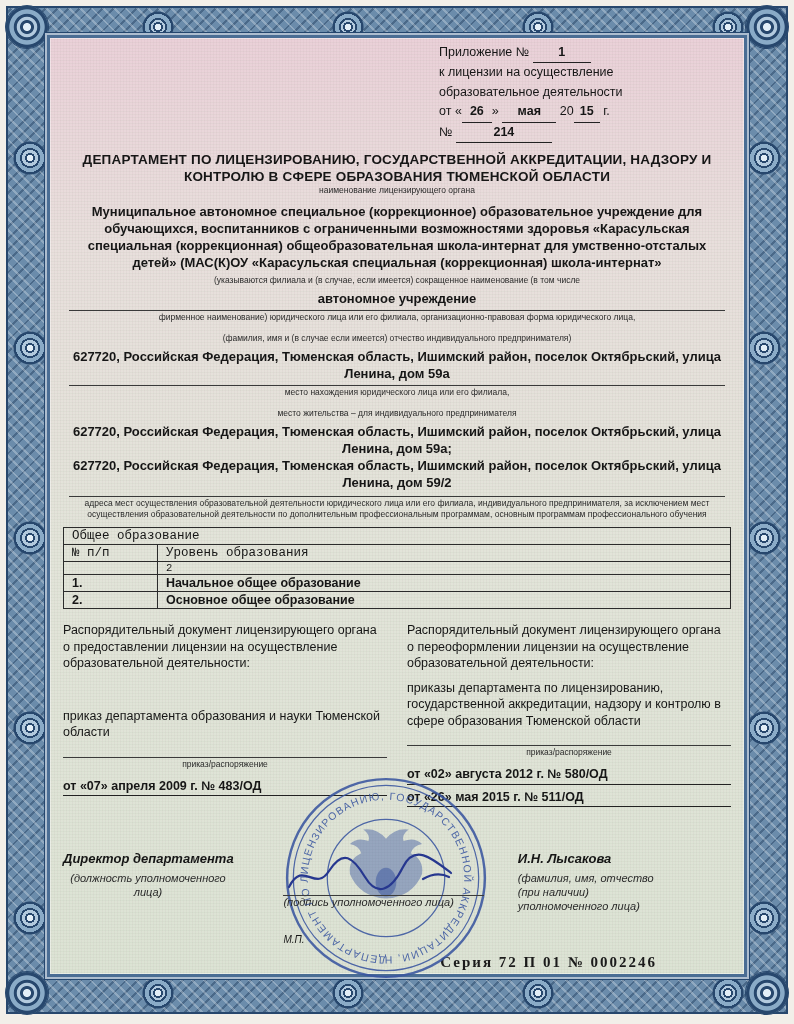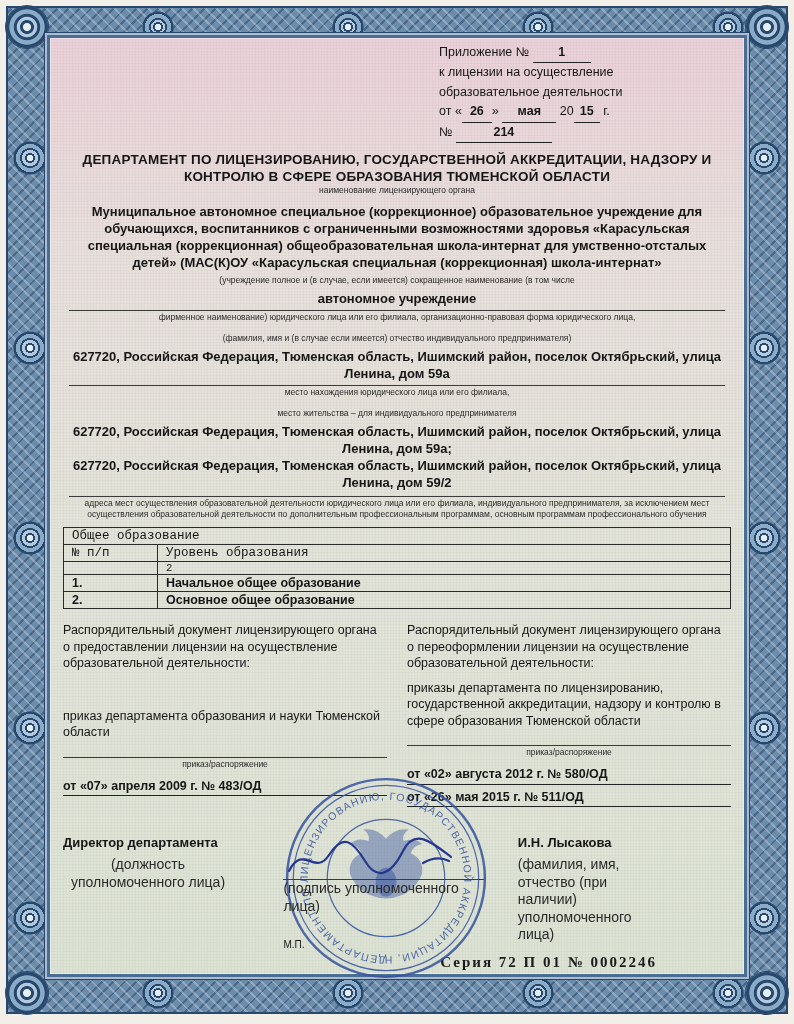--- a/index.html
+++ b/index.html
@@ -61,28 +61,28 @@
   .tbl .b{font-weight:700;}
 
   .orders{display:flex;gap:20px;margin-top:13px;font-size:12.5px;line-height:1.32;}
   .ocol{flex:1;}
   .obody{margin-top:8px;}
   .obody.low{margin-top:36px;}
   .ocap{font-size:8.5px;text-align:center;border-top:1px solid #3a3a3a;margin-top:16px;padding-top:1px;color:#2a2a2a;}
   .odate{font-weight:700;border-bottom:1px solid #222;margin-top:8px;padding-bottom:1px;}
   .odate+.odate{margin-top:4px;}
 
-  .sigrow{display:flex;margin-top:28px;align-items:flex-start;position:relative;z-index:3;}
+  .sigrow{display:flex;margin-top:44px;align-items:flex-start;position:relative;z-index:3;font-style:italic;}
   .sc1{width:33%;}
   .sc2{width:30%;text-align:left;}
   .sc3{width:37%;padding-left:34px;}
   .pos{font-weight:700;font-size:13px;}
   .sigline{border-top:1px solid #3a3a3a;margin-top:-6px;}
   .mp{font-size:10px;margin-top:24px;}
-  .smallcap{font-size:14px;color:#2a2a2a;line-height:1.25;}
+  .smallcap{font-size:11px;color:#2a2a2a;line-height:1.25;}
 
   .seal{position:absolute;left:238px;top:742px;width:206px;height:206px;opacity:.88;z-index:2;}
   .sr{fill:none;stroke:#3a56a0;stroke-width:2.4;}
   .sr.thin{stroke-width:1.2;}
   .seal-text{fill:#3a56a0;font-family:"Liberation Sans",sans-serif;letter-spacing:1.2px;}
   .sig-ink{stroke:#26378f;stroke-width:2.2;fill:none;stroke-linecap:round;}
 
   .serial{position:absolute;bottom:8px;right:92px;font-family:"Liberation Serif","DejaVu Serif",serif;font-weight:700;font-size:15px;letter-spacing:2px;color:#1b1b1b;}
 </style>
 </head>
@@ -115,21 +115,21 @@
         <div>
           <span>№</span>
           <span class="uv w96">214</span>
         </div>
       </div>
 
       <div class="title dept">ДЕПАРТАМЕНТ ПО ЛИЦЕНЗИРОВАНИЮ, ГОСУДАРСТВЕННОЙ АККРЕДИТАЦИИ, НАДЗОРУ И КОНТРОЛЮ В СФЕРЕ ОБРАЗОВАНИЯ ТЮМЕНСКОЙ ОБЛАСТИ</div>
       <div class="cap">наименование лицензирующего органа</div>
 
       <div class="val orgname">Муниципальное автономное специальное (коррекционное) образовательное учреждение для обучающихся, воспитанников с ограниченными возможностями здоровья «Карасульская специальная (коррекционная) общеобразовательная школа-интернат для умственно-отсталых детей» (МАС(К)ОУ «Карасульская специальная (коррекционная) школа-интернат»</div>
-      <div class="cap" style="margin-top:3px;">(учреждение полное и (в случае, если имеется) сокращенное наименование (в том числе</div>
+      <div class="cap" style="margin-top:3px;">(указываются филиала и (в случае, если имеется) сокращенное наименование (в том числе</div>
       <div class="val orgtype">автономное учреждение</div>
       <div class="cap cap-line">фирменное наименование) юридического лица или его филиала, организационно-правовая форма юридического лица,</div>
       <div class="cap" style="margin-top:10px;">(фамилия, имя и (в случае если имеется) отчество индивидуального предпринимателя)</div>
 
       <div class="val addr">627720, Российская Федерация, Тюменская область, Ишимский район, поселок Октябрьский, улица Ленина, дом 59а</div>
       <div class="cap cap-line">место нахождения юридического лица или его филиала,</div>
       <div class="cap" style="margin-top:10px;">место жительства – для индивидуального предпринимателя</div>
 
       <div class="val addr">627720, Российская Федерация, Тюменская область, Ишимский район, поселок Октябрьский, улица Ленина, дом 59а;</div>
       <div class="val">627720, Российская Федерация, Тюменская область, Ишимский район, поселок Октябрьский, улица Ленина, дом 59/2</div>

